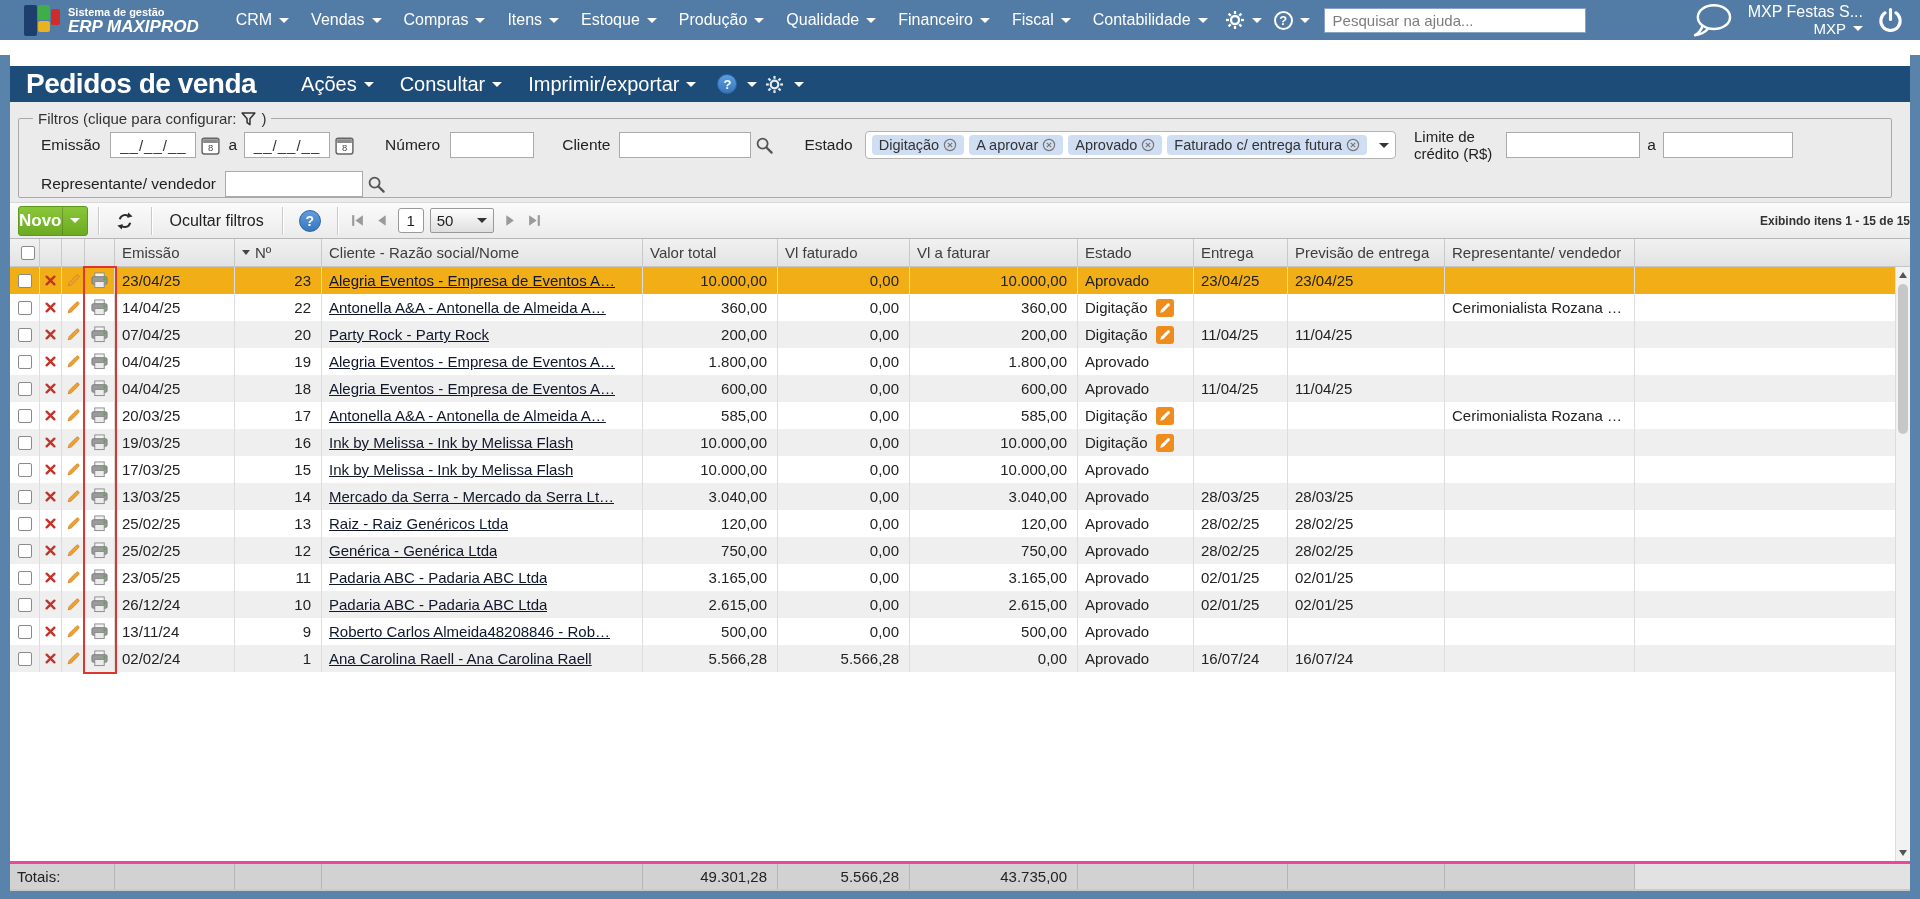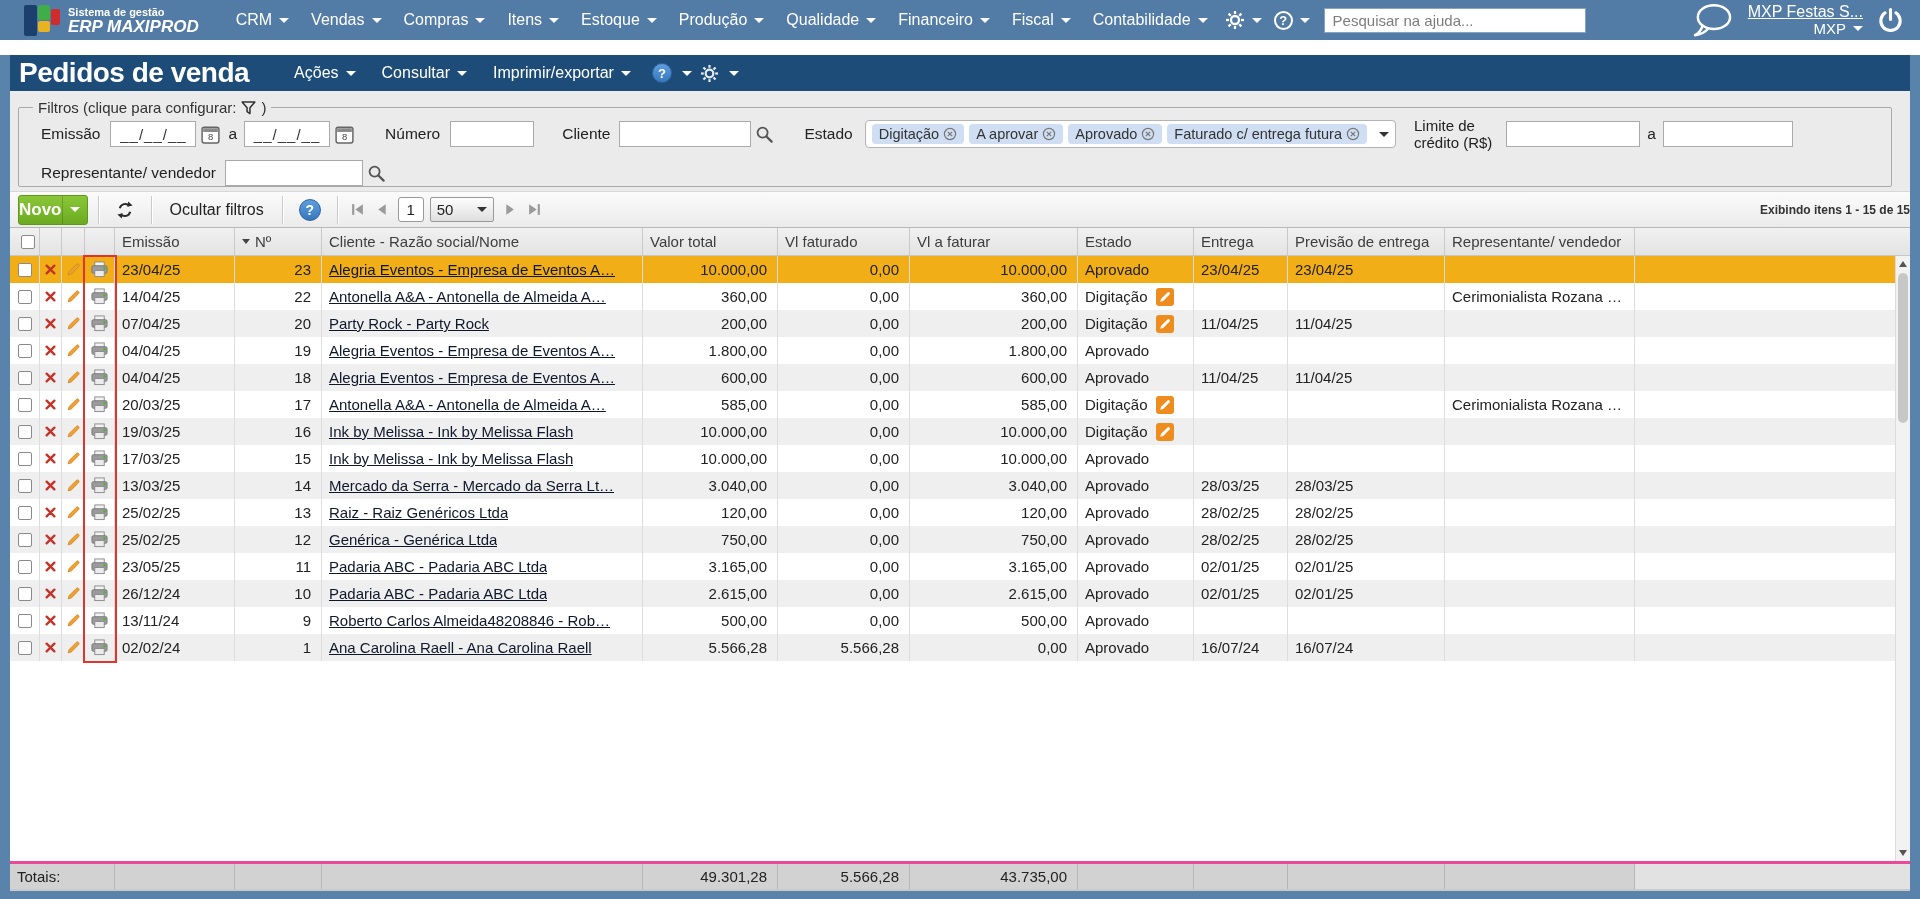--- a/index.html
+++ b/index.html
@@ -25,32 +25,32 @@
     border-top:5px solid #fff; display:inline-block; margin-left:7px; }
   .dd.dark { border-top-color:#333; }
   .tb-icobtn { display:flex; align-items:center; padding:0 6px; cursor:pointer; }
   .help-o { width:19px; height:19px; border:2px solid #fff; border-radius:50%;
     display:flex; align-items:center; justify-content:center; font-size:13px; font-weight:700; }
   .tb-search { margin-left:8px; width:262px; height:25px; border:1px solid #87a3bf;
     font-size:15px; padding:8px 8px; color:#333; font-family:"Liberation Sans",sans-serif; }
   .tb-search::placeholder { color:#7d7d7d; }
   .top-right { margin-left:auto; display:flex; align-items:center; gap:14px; padding-right:16px; }
   .account { text-align:right; line-height:17px; }
-  .account-link { font-size:16px; text-decoration:underline; cursor:pointer; }
+  .account-link { font-size:16px; cursor:pointer; }
   .account-short { font-size:15px; display:inline-flex; align-items:center; cursor:pointer; }
 
   
   .gapstrip { height:15px; background:#ffffff; }
   .frame { height:844px; border-left:10px solid #5a83ab; border-right:10px solid #5a83ab;
     border-bottom:8px solid #5a83ab; display:flex; flex-direction:column; }
   .titlebar { height:36px; background:#1d4c78; display:flex; align-items:center;
-    color:#fff; padding-left:9px; flex:none; }
+    color:#fff; padding-left:16px; flex:none;margin-top:11px; }
   .page-title { font-size:28px; font-weight:700; letter-spacing:-0.5px; }
   .title-menus { display:flex; align-items:center; margin-left:32px; }
-  .title-menu { display:flex; align-items:center; font-size:16px; padding:0 13px; cursor:pointer; }
+  .title-menu { display:flex; align-items:center; font-size:20px; padding:0 13px; cursor:pointer; }
   .help-b { width:20px; height:20px; border-radius:50%; background:linear-gradient(#5e9ede,#3877bd);
     border:1px solid #2d65a5; color:#fff; display:flex; align-items:center; justify-content:center;
     font-size:13px; font-weight:700; cursor:pointer; }
   .t-ico { display:flex; align-items:center; padding:0 8px; cursor:pointer; }
 
   
   .content { flex:1; background:#ebebeb; display:flex; flex-direction:column; position:relative; }
 
   
   .filters { margin:8px 18px 0 8px; height:88px; border:1px solid #a9a9a9; border-radius:2px;

